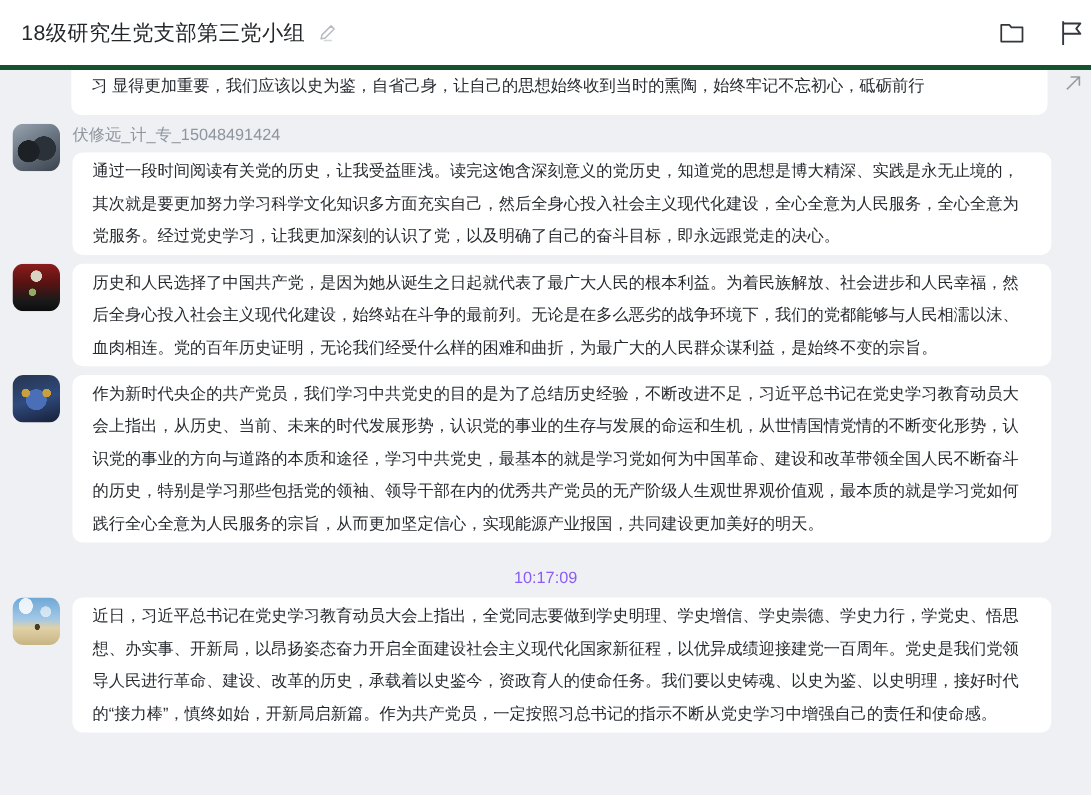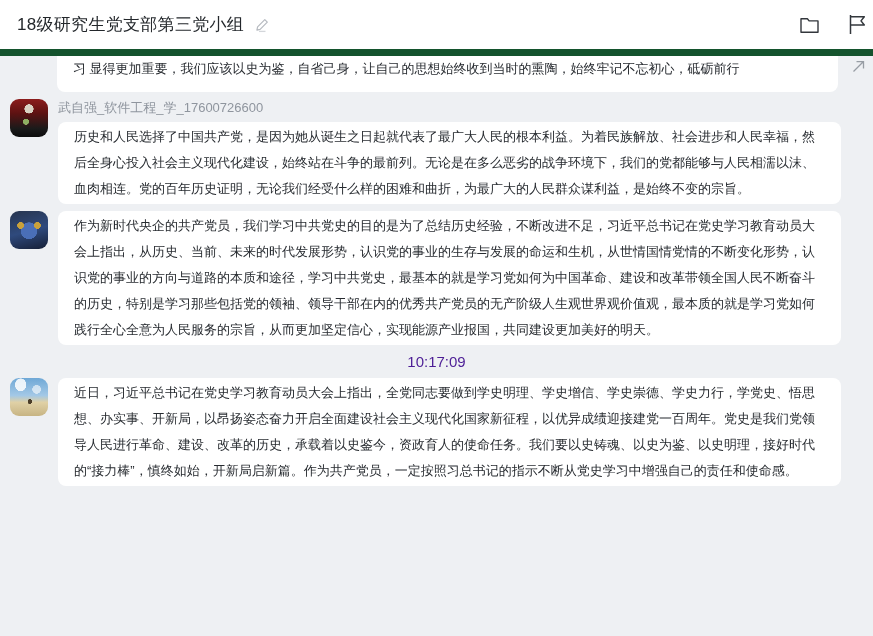--- a/index.html
+++ b/index.html
@@ -11,21 +11,21 @@
     width: 873px; height: 636px;
     background: #eef0f3;
     overflow: hidden;
   }
 
   
   .chat-header {
     position: absolute; top: 0; left: 0; right: 0;
     height: 56px;
     background: #ffffff;
-    border-bottom: 7px solid #14532d;
+    border-bottom: 4px solid #14532d;
     display: flex; align-items: center;
     padding: 0 4px 0 17px;
     z-index: 3;
   }
   .group-title {
     font-size: 17px;
     color: #23272b;
     letter-spacing: 0.3px;
   }
   .edit-icon { margin-left: 10px; display: inline-flex; cursor: pointer; }
@@ -108,23 +108,23 @@
     border-radius: 8px;
     padding: 2px 16px;
     max-width: 783px;
     font-size: 13px; line-height: 26px;
     color: #272b30;
     word-break: break-all;
   }
 
   .time-divider {
     text-align: center;
-    font-size: 15px; line-height: 18px;
-    color: #4c1d95;
-    margin-top: 8px;
+    font-size: 13px; line-height: 18px;
+    color: #8b5cf6;
+    margin-top: 19px;
   }
 </style>
 </head>
 <body>
 
 <div class="app">
 
   <header class="chat-header">
     <span class="group-title">18级研究生党支部第三党小组</span>
     <span class="edit-icon">
@@ -153,25 +153,31 @@
     <span class="expand-arrow">
       <svg width="15" height="15" viewBox="0 0 15 15">
         <path d="M2.5 12.5L12 3M5.5 2.6h7v7" fill="none" stroke="#979da4" stroke-width="1.3"></path>
       </svg>
     </span>
 
     <div class="partial-row">
       <div class="partial-bubble">习 显得更加重要，我们应该以史为鉴，自省己身，让自己的思想始终收到当时的熏陶，始终牢记不忘初心，砥砺前行</div>
     </div>
 
+    <div class="msg">
+      <div class="avatar avatar-1"></div>
+      <div class="msg-body">
+        <div class="sender">伏修远_计_专_15048491424</div>
+        <div class="bubble">通过一段时间阅读有关党的历史，让我受益匪浅。读完这饱含深刻意义的党历史，知道党的思想是博大精深、实践是永无止境的，其次就是要更加努力学习科学文化知识多方面充实自己，然后全身心投入社会主义现代化建设，全心全意为人民服务，全心全意为党服务。经过党史学习，让我更加深刻的认识了党，以及明确了自己的奋斗目标，即永远跟党走的决心。</div>
+      </div>
+    </div>
 
     <div class="msg">
       <div class="avatar avatar-2"></div>
       <div class="msg-body">
-        <div class="sender">武自强_软件工程_学_17600726600</div>
         <div class="bubble">历史和人民选择了中国共产党，是因为她从诞生之日起就代表了最广大人民的根本利益。为着民族解放、社会进步和人民幸福，然后全身心投入社会主义现代化建设，始终站在斗争的最前列。无论是在多么恶劣的战争环境下，我们的党都能够与人民相濡以沫、血肉相连。党的百年历史证明，无论我们经受什么样的困难和曲折，为最广大的人民群众谋利益，是始终不变的宗旨。</div>
       </div>
     </div>
 
     <div class="msg">
       <div class="avatar avatar-3"></div>
       <div class="msg-body">
         <div class="bubble">作为新时代央企的共产党员，我们学习中共党史的目的是为了总结历史经验，不断改进不足，习近平总书记在党史学习教育动员大会上指出，从历史、当前、未来的时代发展形势，认识党的事业的生存与发展的命运和生机，从世情国情党情的不断变化形势，认识党的事业的方向与道路的本质和途径，学习中共党史，最基本的就是学习党如何为中国革命、建设和改革带领全国人民不断奋斗的历史，特别是学习那些包括党的领袖、领导干部在内的优秀共产党员的无产阶级人生观世界观价值观，最本质的就是学习党如何践行全心全意为人民服务的宗旨，从而更加坚定信心，实现能源产业报国，共同建设更加美好的明天。</div>
       </div>
     </div>

